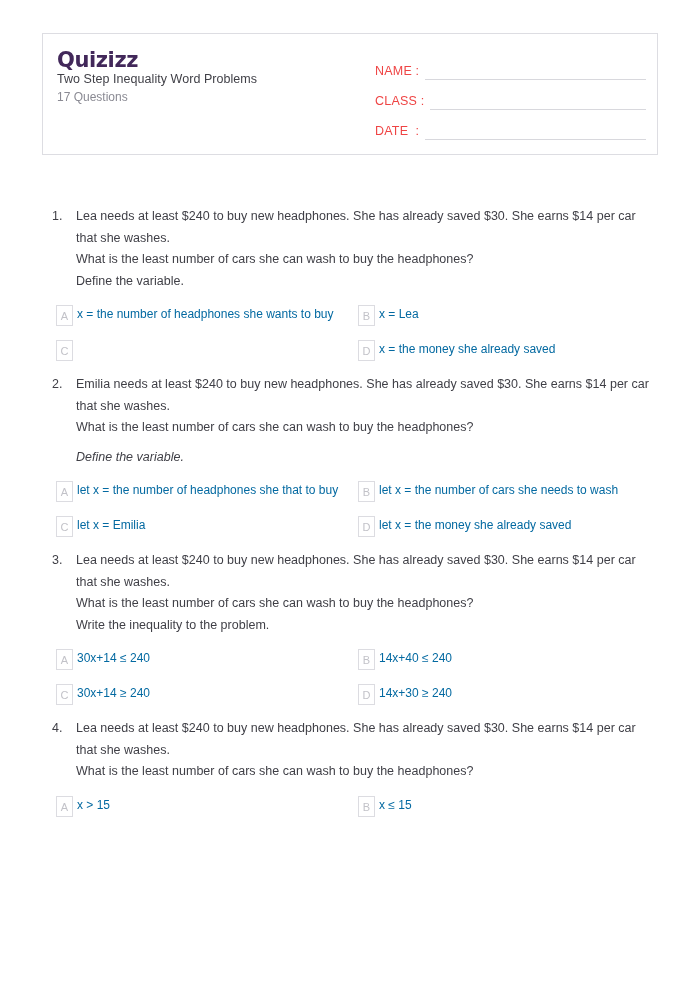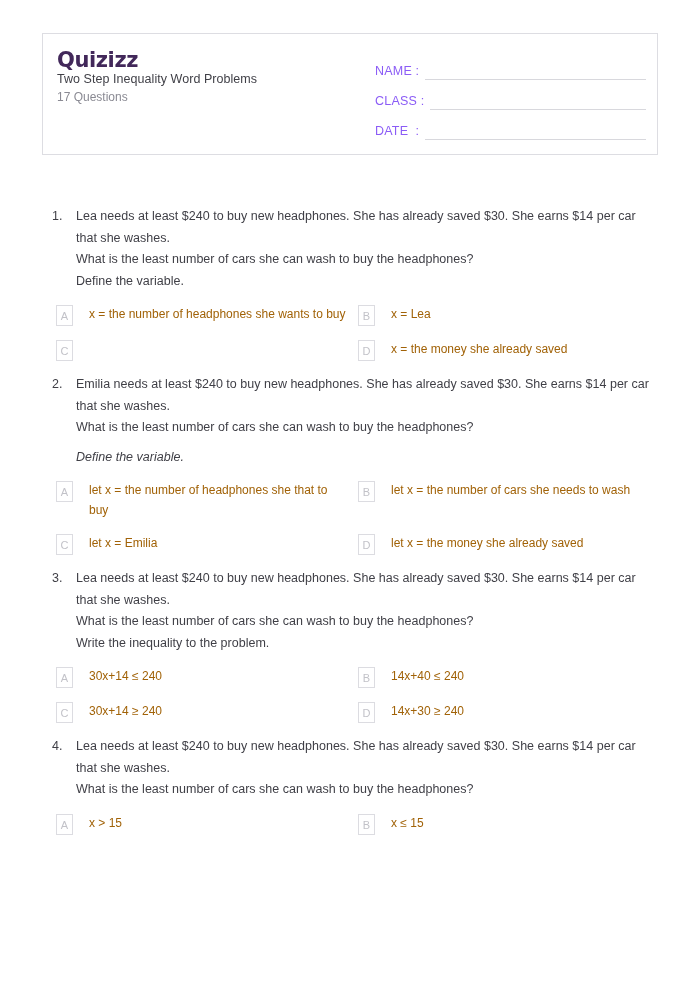--- a/index.html
+++ b/index.html
@@ -68,21 +68,21 @@
     flex-direction: column;
     justify-content: flex-start;
   }
   .field-row {
     display: flex;
     align-items: flex-end;
     height: 30px;
   }
   .field-label {
     font-size: 12.5px;
-    color: #8b5cf6;
+    color: #ef4444;
     white-space: pre;
     letter-spacing: 0.2px;
     padding-bottom: 2px;
   }
   .field-line {
     flex: 1;
     border-bottom: 1px solid #d8d8dd;
     margin-left: 6px;
     height: 14px;
   }
@@ -142,24 +142,24 @@
     height: 21px;
     border: 1px solid #dcdce1;
     color: #c2c2c8;
     font-size: 11px;
     line-height: 21px;
     text-align: center;
     box-sizing: border-box;
     margin-top: 1px;
   }
   .opt-text {
-    margin-left: 16px;
+    margin-left: 4px;
     font-size: 12px;
     line-height: 1.68;
-    color: #a16207;
+    color: #0369a1;
     max-width: 250px;
   }
   .option.wide .opt-text { max-width: 270px; }
 </style>
 </head>
 <body>
 
 <div class="header-card">
   <div class="header-left">
     <div class="logo">Quizizz</div>

